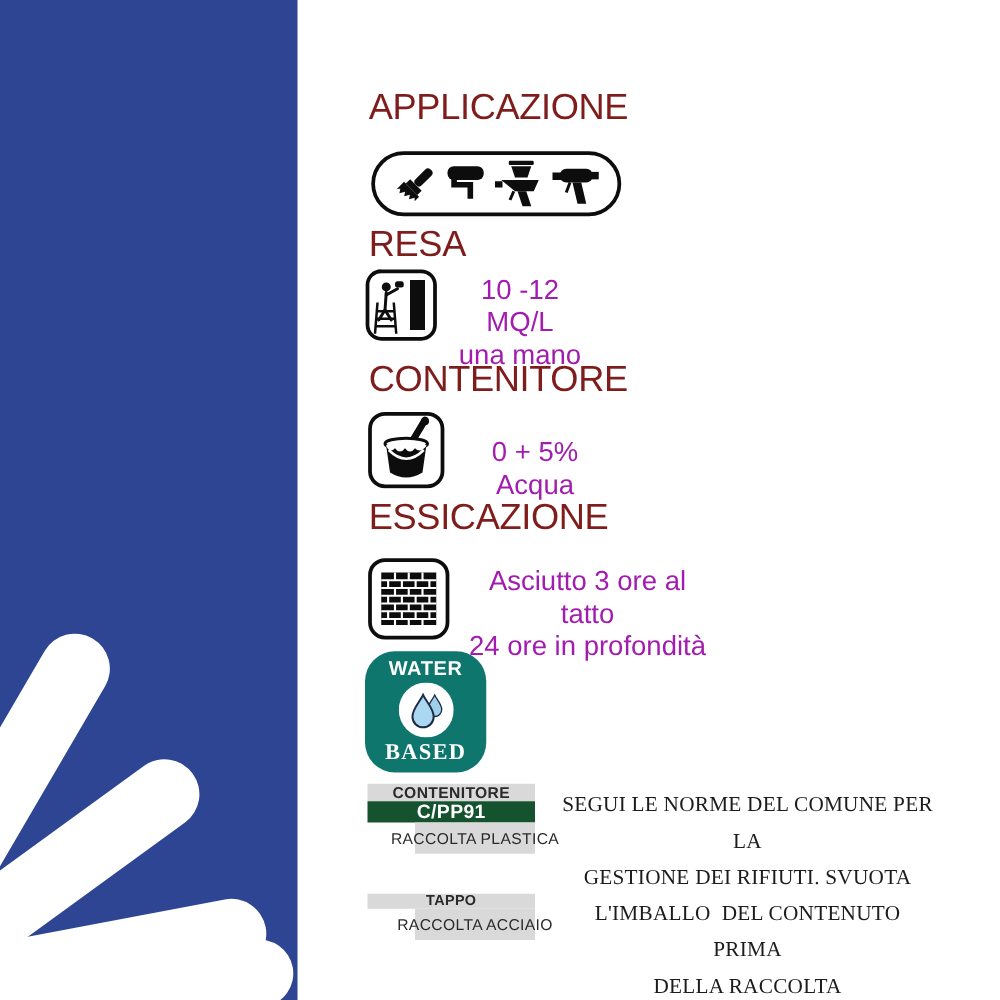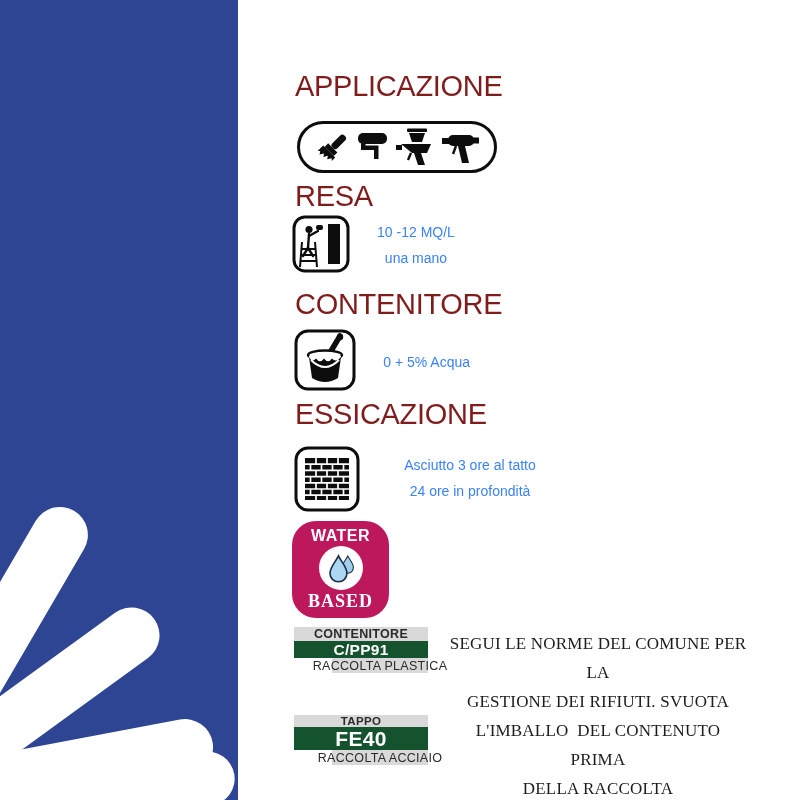--- a/index.html
+++ b/index.html
@@ -20,27 +20,27 @@
   }
   
   .tool-bar{
     position:absolute;left:297px;top:121px;width:200px;height:52px;
     border:3px solid #0d0d0d;border-radius:26px;box-sizing:border-box;
     display:flex;align-items:center;justify-content:space-evenly;padding:0 8px;
   }
   
   .picto{position:absolute;box-sizing:border-box;}
   .body-text{
-    position:absolute;font-size:14px;color:#3b82f6;line-height:26px;
+    position:absolute;font-size:22px;color:#a21caf;line-height:26px;
     text-align:center;white-space:pre-wrap;
   }
   
   .water-badge{
     position:absolute;left:292px;top:521px;width:97px;height:97px;
-    background:#be185d;border-radius:24px;display:flex;flex-direction:column;
+    background:#0f766e;border-radius:24px;display:flex;flex-direction:column;
     align-items:center;justify-content:center;gap:1px;
   }
   .water-word{color:#ffffff;font-size:16px;font-weight:700;letter-spacing:0.5px;}
   .based-word{
     color:#ffffff;font-family:"Liberation Serif", serif;font-size:18px;
     font-weight:700;letter-spacing:1px;
   }
   
   .strip-block{position:absolute;width:134px;display:flex;flex-direction:column;}
   .strip{
@@ -48,21 +48,21 @@
     letter-spacing:0.3px;white-space:nowrap;
   }
   .strip.gray{background:#d9d9d9;color:#2a2a2a;}
   .strip.black{background:#14532d;color:#ffffff;}
   .contenitore-block{left:294px;top:627px;justify-content:flex-end;}
   .tappo-block{left:294px;top:687px;}
   .s-label{height:14px;font-size:12.5px;font-weight:600;}
   .s-label-sm{height:12px;font-size:11.5px;font-weight:600;margin-top:28px;}
   .s-code{height:17px;font-size:15.5px;font-weight:700;}
   .s-code-lg{height:23px;font-size:21px;font-weight:700;}
-  .s-recycle{height:15px;font-size:12.5px;font-weight:500;margin-left:38px;}
+  .s-recycle{height:25px;font-size:12.5px;font-weight:500;margin-left:38px;}
   
   .note{
     position:absolute;left:448px;top:629px;width:300px;
     font-family:"Liberation Serif", serif;font-size:17px;line-height:29px;
     color:#1c1c1c;text-align:center;letter-spacing:0.2px;white-space:pre-wrap;
   }
 </style>
 </head>
 <body>
 
@@ -145,21 +145,21 @@
 <svg class="picto" style="left:294px;top:329px" width="62" height="62" viewBox="0 0 62 62">
   <rect x="2" y="2" width="58" height="58" rx="12" fill="none" stroke="#0d0d0d" stroke-width="3"></rect>
   <path d="M46 7 L37 22" stroke="#0d0d0d" stroke-width="5.5" stroke-linecap="round" fill="none"></path>
   <circle cx="46" cy="8" r="3.2" fill="#0d0d0d"></circle>
   <ellipse cx="31" cy="26" rx="17" ry="4.5" fill="#ffffff" stroke="#0d0d0d" stroke-width="2.4"></ellipse>
   <path d="M15 28 L18 49 Q31 57 44 49 L47 28 Z" fill="#0d0d0d"></path>
   <path d="M15 28 Q18 34 22 29.5 Q26 35 30 29.5 Q34 35 38 29.5 Q42 34 47 28 L47 27 L15 27 Z" fill="#ffffff"></path>
   <path d="M17 31 Q31 45 45 31" stroke="#ffffff" stroke-width="2" fill="none"></path>
 </svg>
 
-<div class="body-text" style="left:350px;top:349px;width:120px;text-align:right">0 + 5% Acqua</div>
+<div class="body-text" style="left:368px;top:349px;width:120px;text-align:center">0 + 5% Acqua</div>
 
 <div class="heading" style="top:398px">ESSICAZIONE</div>
 
 <svg class="picto" style="left:294px;top:446px" width="66" height="66" viewBox="0 0 66 66">
   <rect x="2" y="2" width="62" height="62" rx="12" fill="none" stroke="#0d0d0d" stroke-width="3"></rect>
   <rect x="11" y="12" width="44" height="42" fill="#0d0d0d"></rect>
   <g stroke="#ffffff" stroke-width="1.7">
     <path d="M11 18.2 H55"></path>
       <path d="M11 24.4 H55"></path>
       <path d="M11 30.6 H55"></path>
@@ -209,20 +209,19 @@
 </div>
 
 <div class="strip-block contenitore-block">
   <div class="strip gray s-label">CONTENITORE</div>
   <div class="strip black s-code">C/PP91</div>
   <div class="strip gray s-recycle">RACCOLTA PLASTICA</div>
 </div>
 
 <div class="strip-block tappo-block">
   <div class="strip gray s-label-sm">TAPPO</div>
-  <div class="strip black s-code-lg">FE40</div>
   <div class="strip gray s-recycle">RACCOLTA ACCIAIO</div>
 </div>
 
 <div class="note">SEGUI LE NORME DEL COMUNE PER LA
 GESTIONE DEI RIFIUTI. SVUOTA
 L'IMBALLO  DEL CONTENUTO PRIMA
 DELLA RACCOLTA</div>
 
 </body></html>

